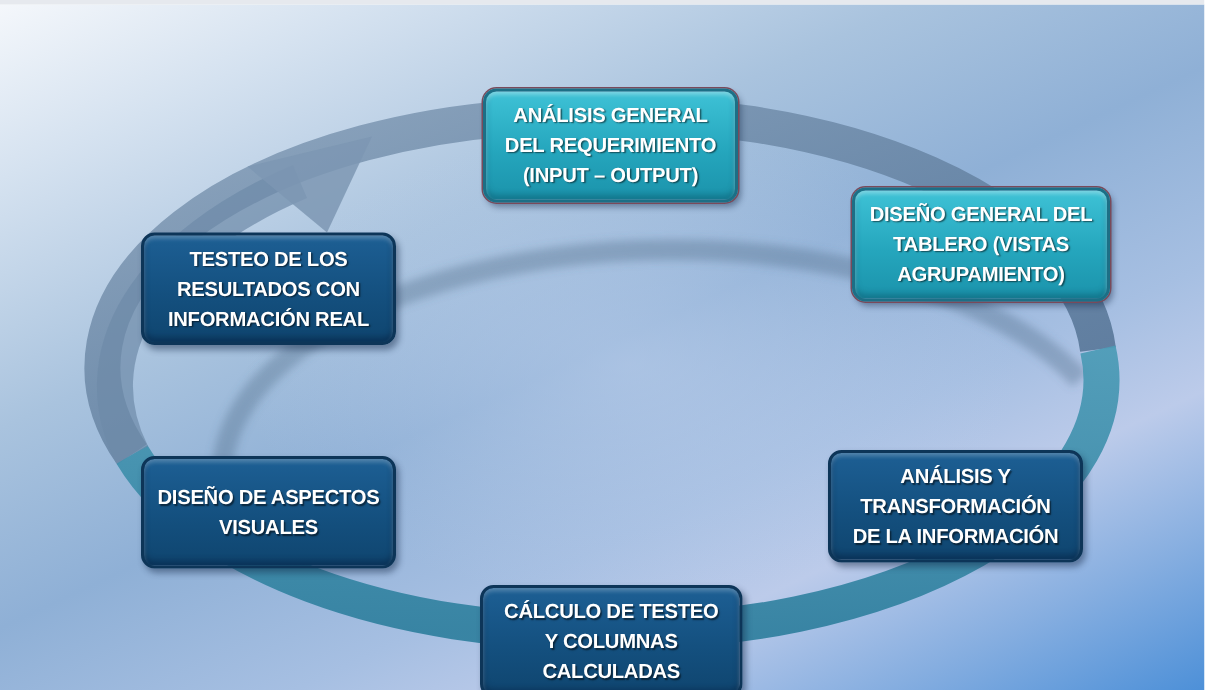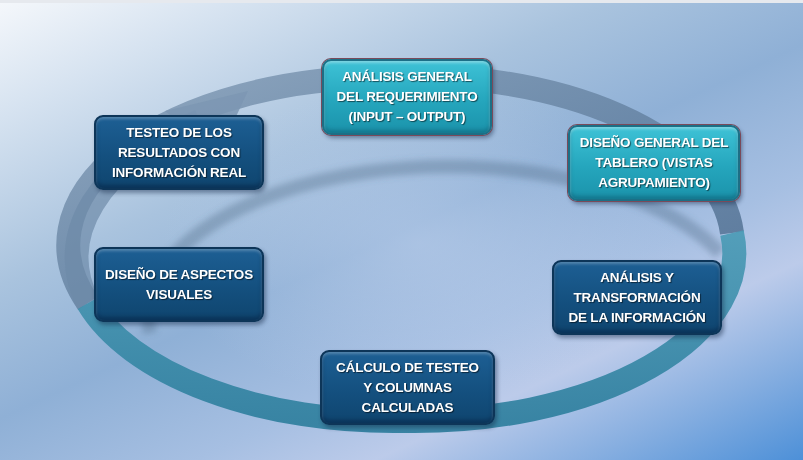--- a/index.html
+++ b/index.html
@@ -49,20 +49,21 @@
     }
     .step.teal {
       background: linear-gradient(180deg, #3ec2d6 0%, #25a6bd 55%, #1b93ab 100%);
       border: 2px solid #1c6f86;
       box-shadow: 0 0 0 1px #7a4a5a, 2px 3px 4px rgba(20,40,70,0.45), inset 0 2px 3px rgba(255,255,255,0.35), inset 0 -3px 4px rgba(0,60,80,0.35);
     }
     .step.navy {
       background: linear-gradient(180deg, #1d5f94 0%, #14507f 55%, #0f456f 100%);
       border: 2px solid #0d3558;
       box-shadow: 2px 3px 4px rgba(20,40,70,0.45), inset 0 2px 3px rgba(255,255,255,0.25), inset 0 -3px 4px rgba(0,20,50,0.4);
+      margin-top: 40px;
     }
   </style>
 </head>
 <body>
 
 <div class="canvas">
 
   <svg class="ring-svg" width="803" height="460" viewBox="0 0 803 460">
     <defs>
       <linearGradient id="backGrad" x1="0" y1="0" x2="1" y2="1">
@@ -98,20 +99,20 @@
 AGRUPAMIENTO)</div>
 
   <div class="step navy" style="left:552px; top:257px; width:170px; height:75px;">ANÁLISIS Y
 TRANSFORMACIÓN
 DE LA INFORMACIÓN</div>
 
   <div class="step navy" style="left:320px; top:347px; width:175px; height:75px;">CÁLCULO DE TESTEO
 Y COLUMNAS
 CALCULADAS</div>
 
-  <div class="step navy" style="left:94px; top:244px; width:170px; height:75px;">DISEÑO DE ASPECTOS
+  <div class="step navy" style="left:94px; top:261px; width:170px; height:75px;">DISEÑO DE ASPECTOS
 VISUALES</div>
 
   <div class="step navy" style="left:94px; top:112px; width:170px; height:75px;">TESTEO DE LOS
 RESULTADOS CON
 INFORMACIÓN REAL</div>
 
 </div>
 
 </body></html>

